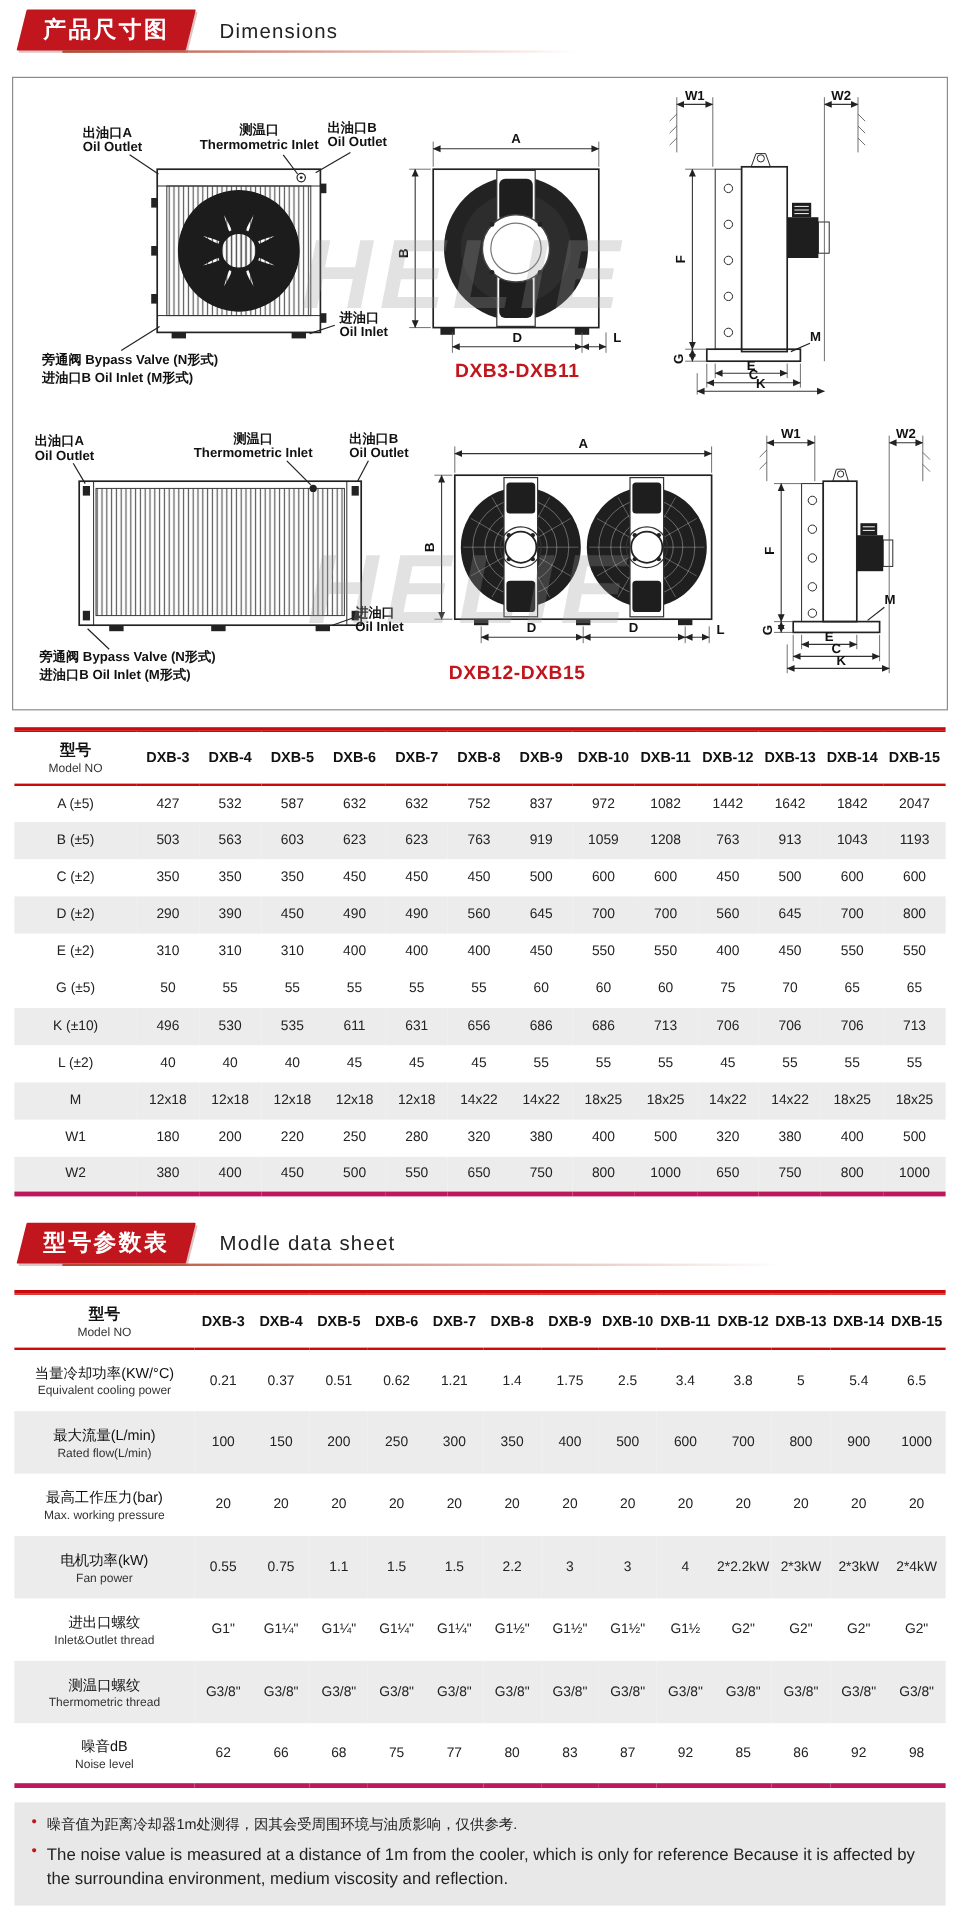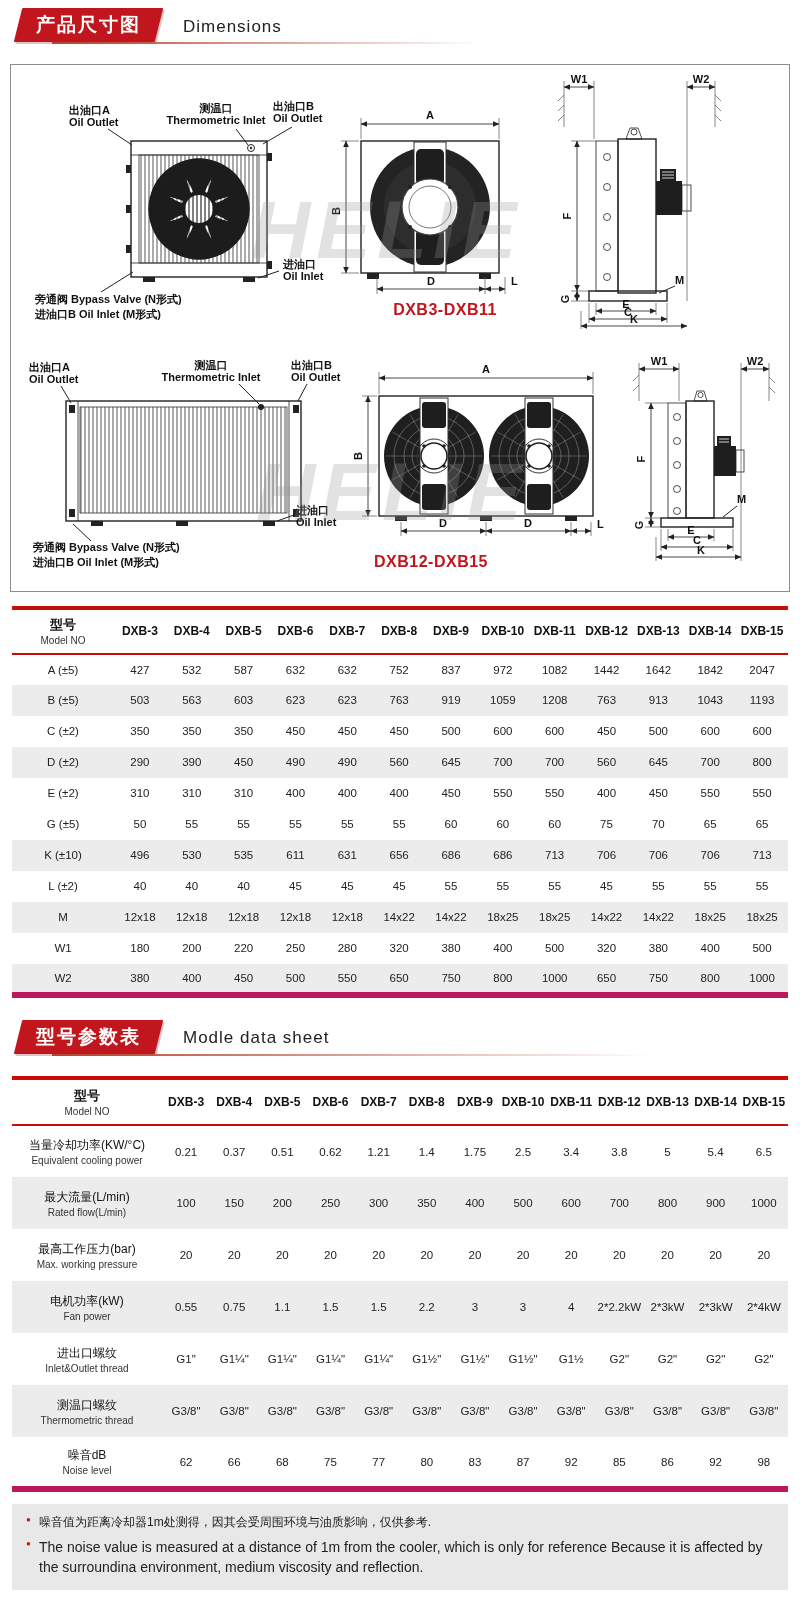--- a/index.html
+++ b/index.html
@@ -45,36 +45,36 @@
     position:absolute;z-index:2;font-weight:bold;font-size:82px;
     letter-spacing:6px;color:rgba(150,150,150,.28);
     font-family:Liberation Sans, sans-serif;pointer-events:none;
     font-style:italic;
   }
   #wm1{left:240px;top:118px;} #wm2{left:245px;top:380px;}
   .caption{
     position:absolute;z-index:3;color:var(--accent);font-weight:bold;
     font-size:16px;text-align:center;letter-spacing:.5px;
   }
-  #cap1{left:349px;top:236px;width:170px;}
+  #cap1{left:335px;top:236px;width:170px;}
   #cap2{left:340px;top:488px;width:160px;}
   
   .ln{fill:none;stroke:#222;stroke-width:1.4;}
   .thin{stroke-width:.8;}
   .dim{stroke:#333;stroke-width:.9;fill:none;}
   .ext{stroke:#555;stroke-width:.7;fill:none;}
   .ldr{stroke:#222;stroke-width:1;fill:none;}
   text.lb{font:bold 11px "Liberation Sans",sans-serif;fill:#111;}
   text.dt{font:bold 11px "Liberation Sans",sans-serif;fill:#111;}
   .mid{text-anchor:middle;}
   
   .tbl-wrap{margin:14px 12px 0 12px;}
   .tbl-topline{border-top:3px solid var(--line-red);height:2px;}
   table{border-collapse:collapse;width:776px;table-layout:fixed;
-        border-top:1px solid var(--line-red);border-bottom:6px solid #be185d;}
+        border-top:1px solid var(--line-red);border-bottom:4px solid #be185d;}
   th,td{text-align:center;vertical-align:middle;}
   thead th{font-size:12px;font-weight:bold;color:#111;height:44px;
            border-bottom:2px solid var(--line-red);}
   thead th .cn{font-size:13px;font-weight:bold;}
   thead th .en{font-size:10px;font-weight:normal;color:#333;margin-top:1px;}
   #dim-table td{height:31px;font-size:11.5px;color:#222;}
   #dim-table col.c0{width:102px;}
   #spec-table td{height:52px;font-size:11.5px;color:#222;}
   #spec-table col.c0{width:150px;}
   #spec-table thead th{height:46px;}

